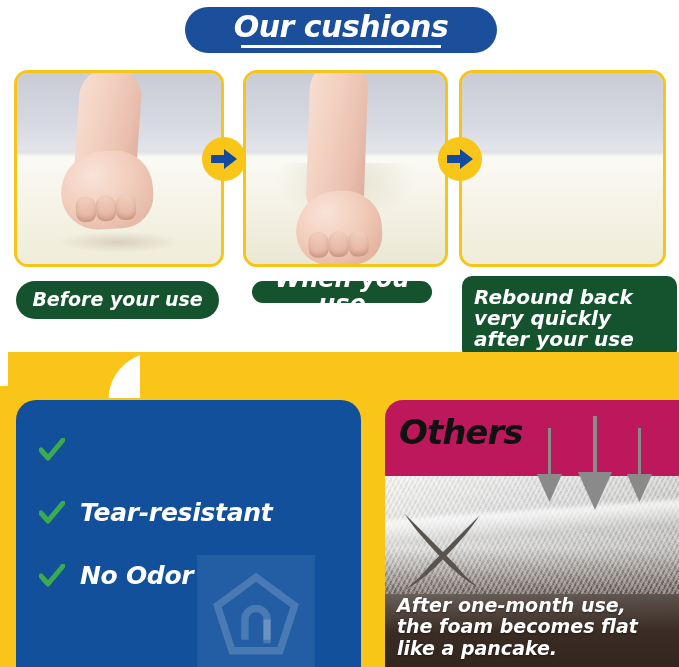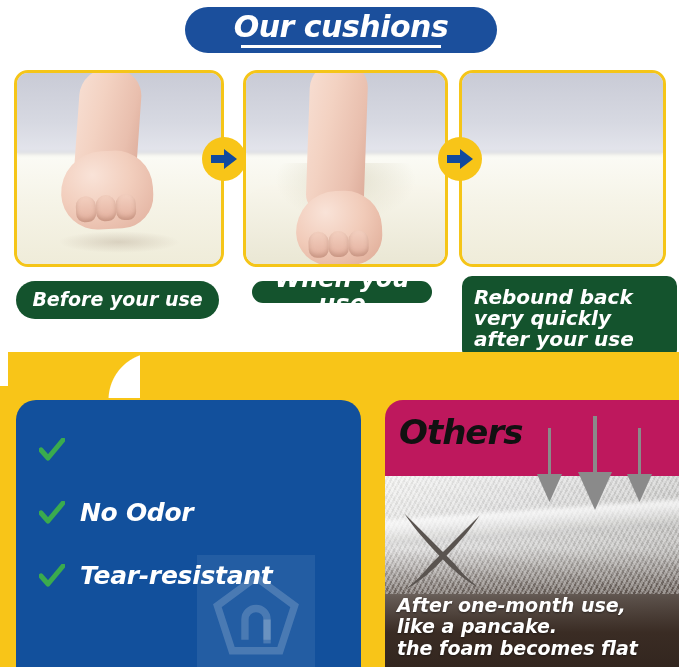--- a/index.html
+++ b/index.html
@@ -339,29 +339,29 @@
             <path d="M2 12 L9 20 L24 2" fill="none" stroke="#3aab4e" stroke-width="5" stroke-linecap="round" stroke-linejoin="round"></path>
           </svg>
         </span>
       </div>
       <div class="feature-row">
         <span class="check">
           <svg width="26" height="24" viewBox="0 0 26 24" aria-hidden="true">
             <path d="M2 12 L9 20 L24 2" fill="none" stroke="#3aab4e" stroke-width="5" stroke-linecap="round" stroke-linejoin="round"></path>
           </svg>
         </span>
-        <span class="feature-text">No Odor</span>
+        <span class="feature-text">Tear-resistant</span>
       </div>
       <div class="feature-row">
         <span class="check">
           <svg width="26" height="24" viewBox="0 0 26 24" aria-hidden="true">
             <path d="M2 12 L9 20 L24 2" fill="none" stroke="#3aab4e" stroke-width="5" stroke-linecap="round" stroke-linejoin="round"></path>
           </svg>
         </span>
-        <span class="feature-text">Tear-resistant</span>
+        <span class="feature-text">No Odor</span>
       </div>
     </div>
   </div>
 
   <div class="others-panel">
     <div class="others-photo">
       <div class="foam-texture"></div>
       <div class="foam-ridge"></div>
     </div>
 
@@ -386,18 +386,18 @@
 
     <div class="xmark">
       <svg width="92" height="92" viewBox="0 0 100 100" aria-hidden="true">
         <path d="M8 6 C26 24 44 42 62 60 C70 70 78 78 88 86 C76 80 64 70 54 60 C36 42 20 24 8 6 Z" fill="#5a5450"></path>
         <path d="M90 8 C72 26 54 44 36 62 C28 72 20 80 10 88 C22 82 34 72 44 62 C62 44 78 26 90 8 Z" fill="#5a5450"></path>
       </svg>
     </div>
 
     <div class="others-caption">
       <span>After one-month use,</span>
+      <span>the foam becomes flat</span>
       <span>like a pancake.</span>
-      <span>the foam becomes flat</span>
     </div>
   </div>
 
 </div>
 
 </body></html>

